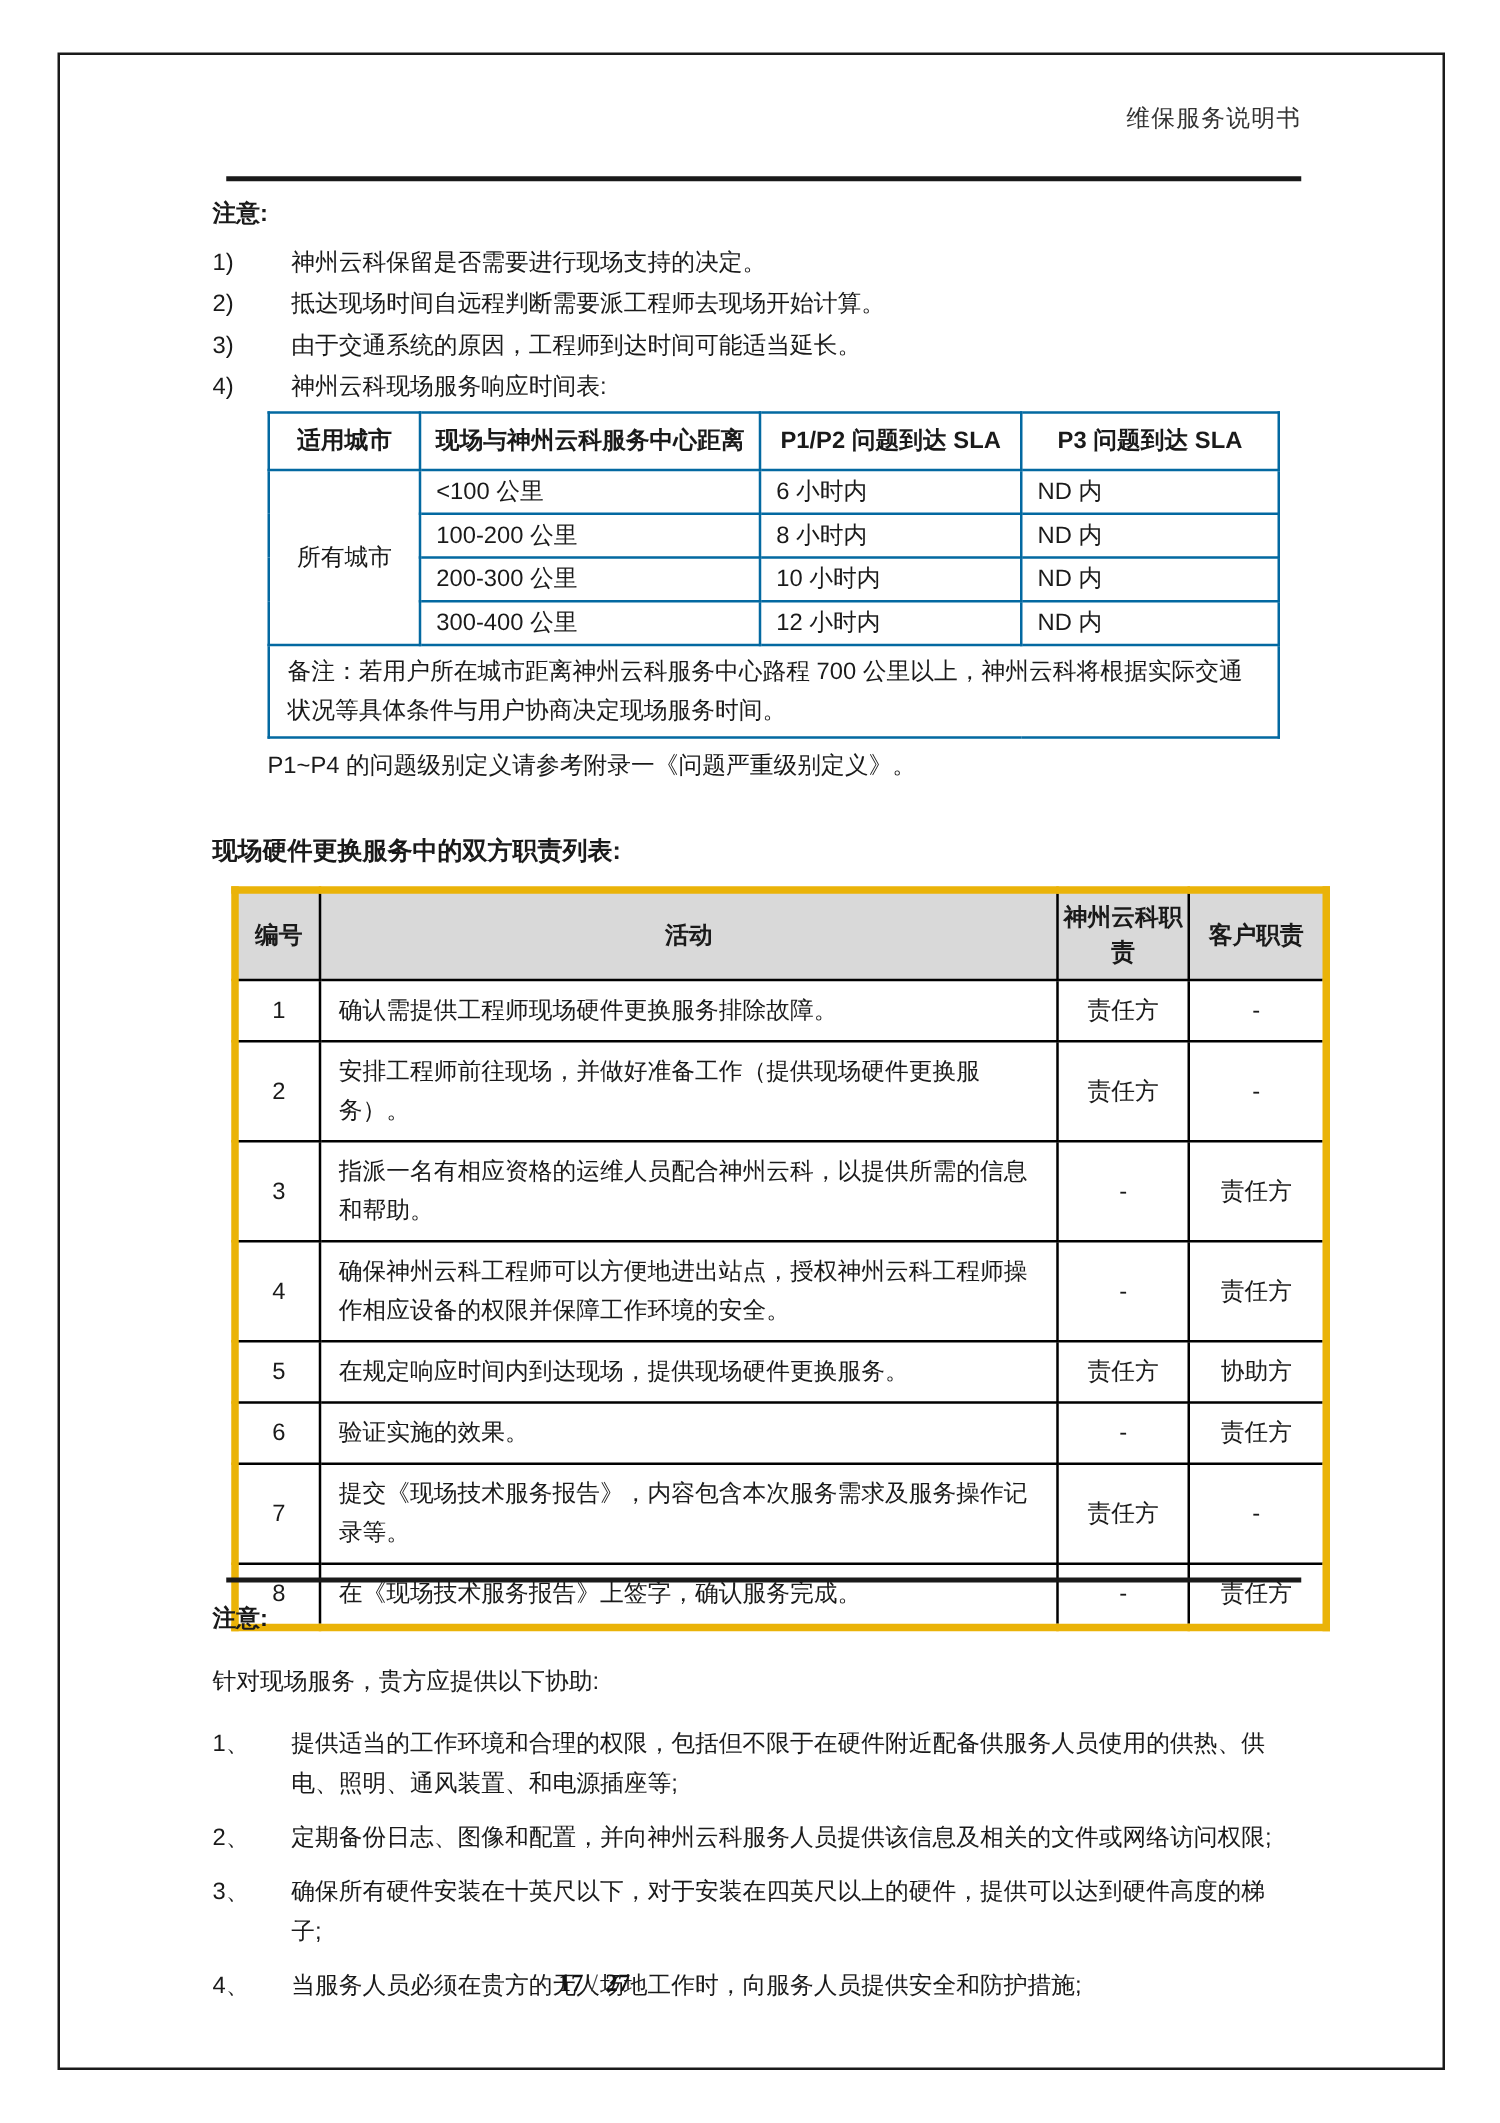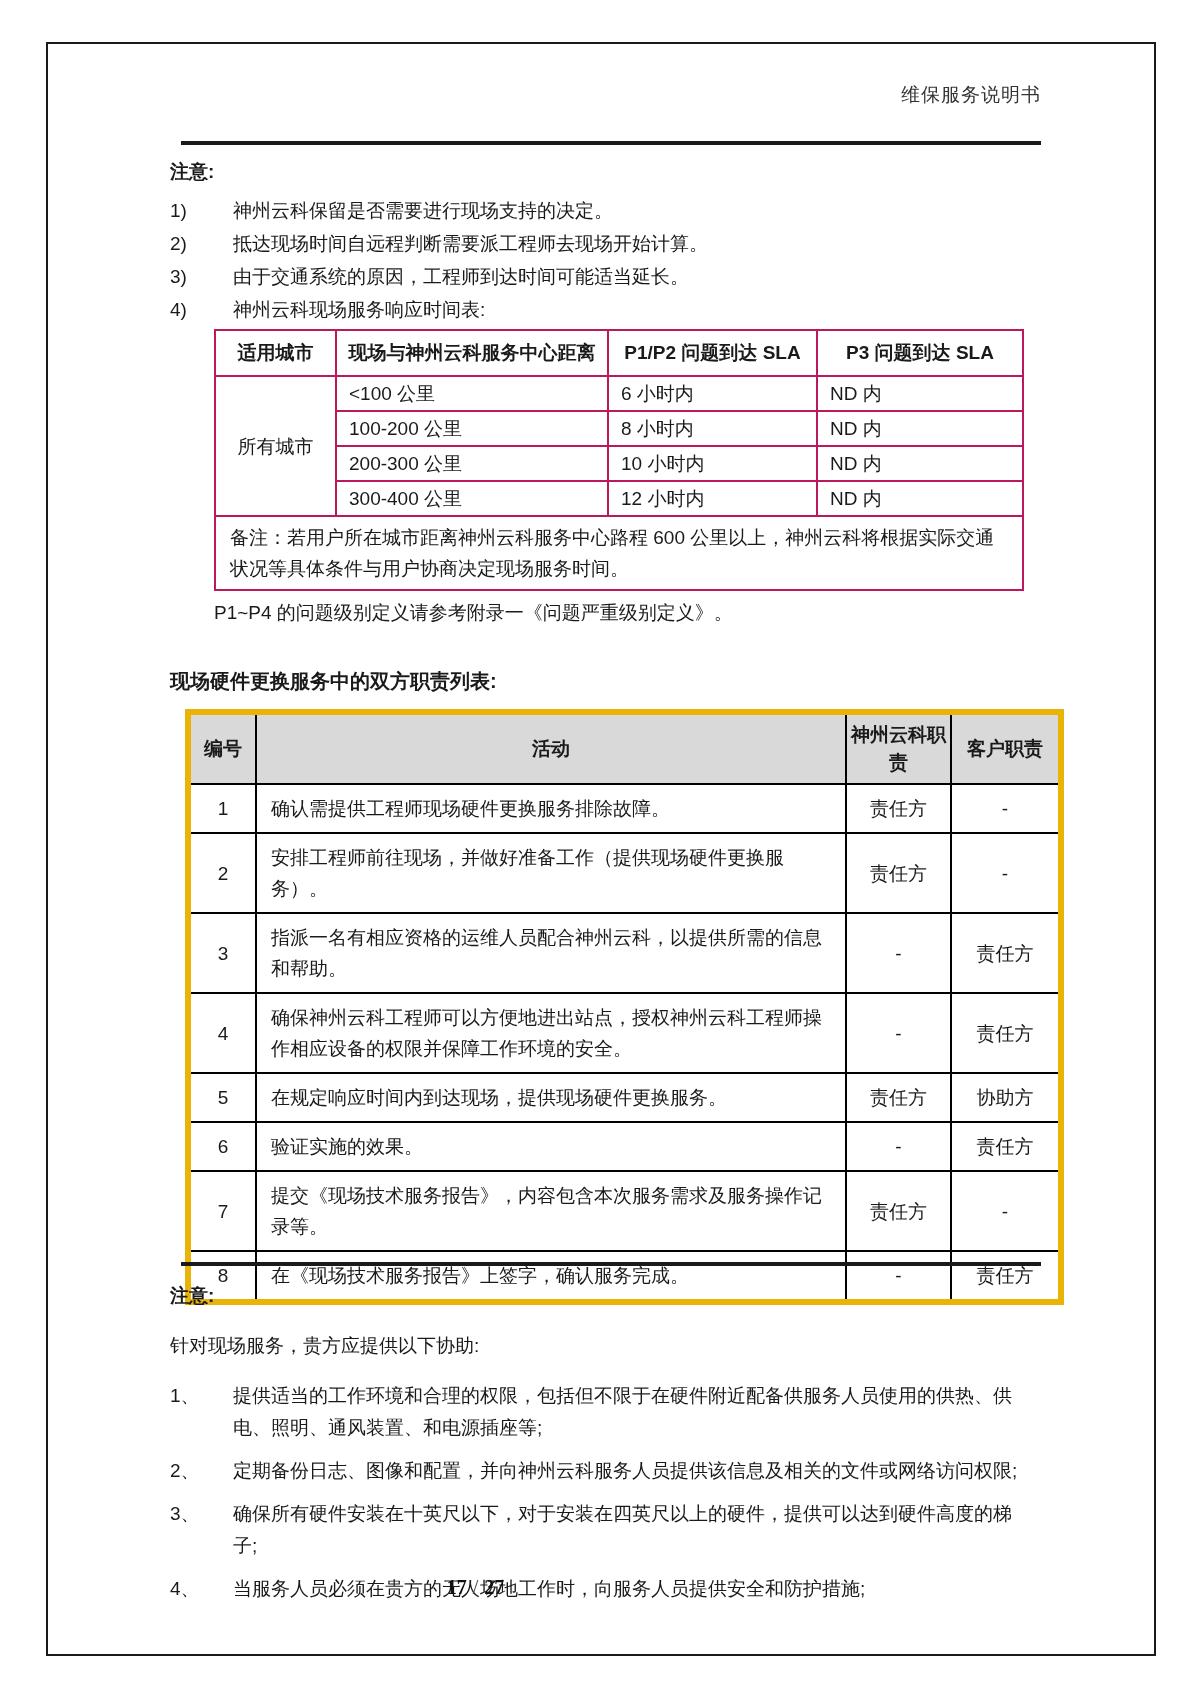--- a/index.html
+++ b/index.html
@@ -35,21 +35,21 @@
   .numlist .li{display:flex;line-height:30px;margin-bottom:3px;}
   .numlist .num{width:63px;flex:0 0 63px;}
   .numlist .txt{flex:1;}
   
   table{border-collapse:collapse;}
   .sla-table{
     margin:4px 0 0 44px;
     width:768px;table-layout:fixed;
     font-size:19px;
   }
-  .sla-table th,.sla-table td{border:2px solid #be185d;margin-top:26px;}
+  .sla-table th,.sla-table td{border:2px solid #0369a1;margin-top:26px;}
   .sla-table th{
     font-weight:bold;text-align:center;
     line-height:28px;padding:8px 4px;
   }
   .sla-table td{line-height:31px;padding:1px 0;border-radius:11px;}
   .sla-table .c-city{width:111px;text-align:center;}
   .sla-table .c-dist{width:262px;}
   .sla-table .c-p12{width:199px;}
   .sla-table .c-p3{width:196px;}
   .sla-table td.left{padding-left:12px;text-align:left;}
@@ -149,21 +149,21 @@
       <td class="c-dist left">200-300 公里</td>
       <td class="c-p12 left">10 小时内</td>
       <td class="c-p3 left">ND 内</td>
     </tr>
     <tr>
       <td class="c-dist left">300-400 公里</td>
       <td class="c-p12 left">12 小时内</td>
       <td class="c-p3 left">ND 内</td>
     </tr>
     <tr>
-      <td class="remark-cell" colspan="4">备注：若用户所在城市距离神州云科服务中心路程 600 公里以上，神州云科将根据实际交通状况等具体条件与用户协商决定现场服务时间。</td>
+      <td class="remark-cell" colspan="4">备注：若用户所在城市距离神州云科服务中心路程 700 公里以上，神州云科将根据实际交通状况等具体条件与用户协商决定现场服务时间。</td>
     </tr>
   </tbody>
     </table>
 
   <p class="p1p4-note">P1~P4 的问题级别定义请参考附录一《问题严重级别定义》。</p>
 
   <p class="section-title">现场硬件更换服务中的双方职责列表:</p>
 
   <table class="resp-table">
     <tbody>

